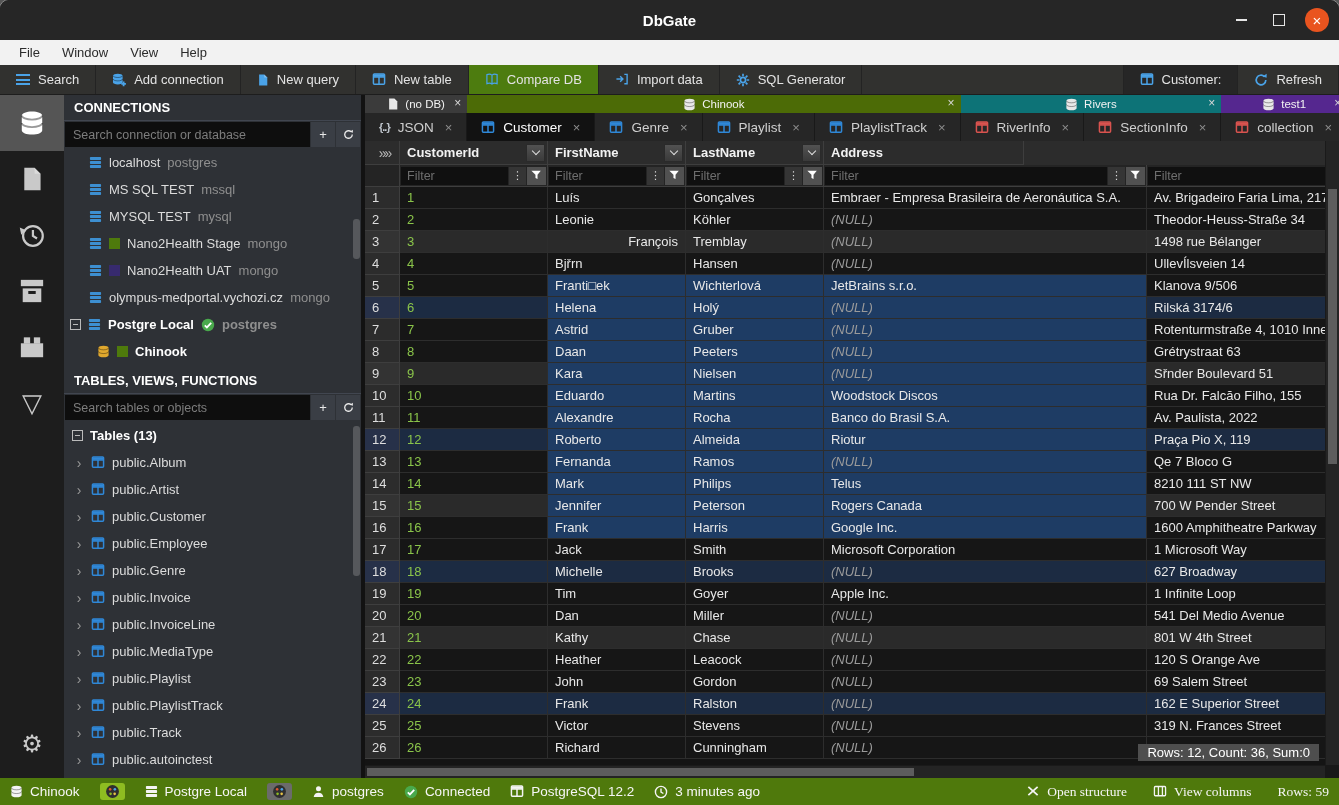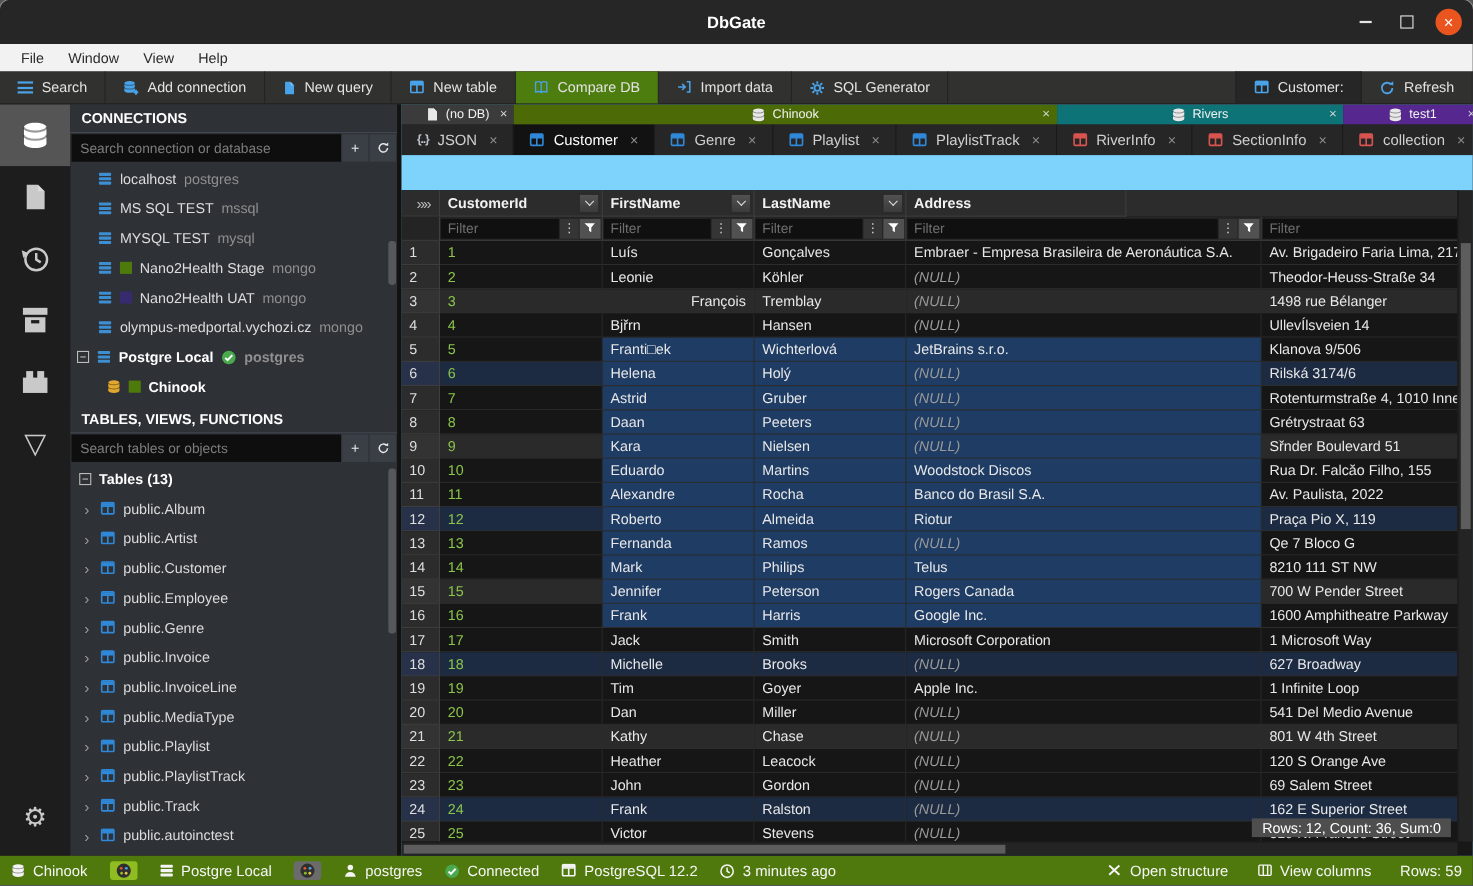--- a/index.html
+++ b/index.html
@@ -44,21 +44,21 @@
   .trow{height:27px;display:flex;align-items:center;gap:7px;padding-left:25px;white-space:nowrap;color:#dcdcdc;}
   .trow .sub{color:#8f8f8f;}
   .trow.b{font-weight:bold;color:#fff;}
   .sw{width:11px;height:11px;flex:none;display:inline-block;}
   .ebox{width:11px;height:11px;border:1px solid #bbb;position:relative;flex:none;}
   .ebox::before{content:"";position:absolute;left:2px;right:2px;top:4px;height:1px;background:#bbb;}
   .chev{color:#9a9a9a;font-size:14px;width:10px;flex:none;text-align:center;}
   .vsb{position:absolute;right:1px;width:7px;background:transparent;top:0;bottom:0;}
   .vsb .th{position:absolute;left:0;right:0;background:#56585c;border-radius:3px;}
   
-  .content{flex:1;display:flex;flex-direction:column;min-width:0;background:#7dd3fc;gap:32px;}
+  .content{flex:1;display:flex;flex-direction:column;min-width:0;background:#c2410c;}
   .groups{display:flex;height:46px;flex:none;background:#202020;overflow:hidden;}
   .tgroup{display:flex;flex-direction:column;flex:none;}
   .ghead{height:18px;font-size:11.5px;display:flex;align-items:center;justify-content:center;gap:6px;color:#f2f2f2;padding:0 22px;position:relative;}
   .ghead .gx{position:absolute;right:6px;top:1px;color:#d8d8d8;font-size:12px;}
   .gtabs{display:flex;height:28px;background:#262626;flex:1;}
   .tab{display:flex;align-items:center;gap:8px;padding:0 14px;color:#cfcfcf;border-right:1px solid #191919;font-size:13.5px;white-space:nowrap;}
   .tab.active{background:#121212;color:#fff;}
   .tab .tx{color:#8d8d8d;margin-left:3px;font-size:13px;}
   .json-ic{color:#bfc5cc;font-size:11px;font-weight:bold;letter-spacing:-1px;}
   
@@ -89,21 +89,21 @@
   .dcell .nul{color:#9a9a9a;font-style:italic;}
   .chip{position:absolute;right:20px;bottom:17px;background:#4e4e4e;color:#fff;padding:1px 9px;font-size:13px;z-index:5;}
   .gvsb{position:absolute;top:0;bottom:13px;right:0;width:14px;background:#242424;border-left:1px solid #1a1a1a;}
   .gvsb .th{position:absolute;left:2px;right:2px;top:48px;height:44%;background:#5d5d5d;}
   .ghsb{position:absolute;left:0;right:14px;bottom:0;height:13px;background:#242424;border-top:1px solid #1a1a1a;}
   .ghsb .th{position:absolute;top:2px;bottom:2px;left:2px;width:57%;background:#5d5d5d;}
   
   .statusbar{height:27px;background:#4f790c;display:flex;align-items:center;padding:0 10px;gap:20px;color:#f6f6f6;flex:none;font-size:13.5px;}
   .sitem{display:flex;align-items:center;gap:7px;white-space:nowrap;}
   .sbadge{padding:1px 5px;border-radius:3px;display:flex;align-items:center;}
-  .sright{margin-left:auto;display:flex;gap:26px;align-items:center;}
+  .sright{margin-left:auto;display:flex;gap:26px;align-items:center;font-family:Liberation Serif, serif;}
   
   .ic{display:inline-flex;align-items:center;justify-content:center;flex:none;line-height:0;}
   .ic svg{display:block;}
   .hamb{width:14px;height:11px;background:
     linear-gradient(currentColor,currentColor) 0 0/100% 2px no-repeat,
     linear-gradient(currentColor,currentColor) 0 4.5px/100% 2px no-repeat,
     linear-gradient(currentColor,currentColor) 0 9px/100% 2px no-repeat;}
 </style>
 </head>
 <body>

